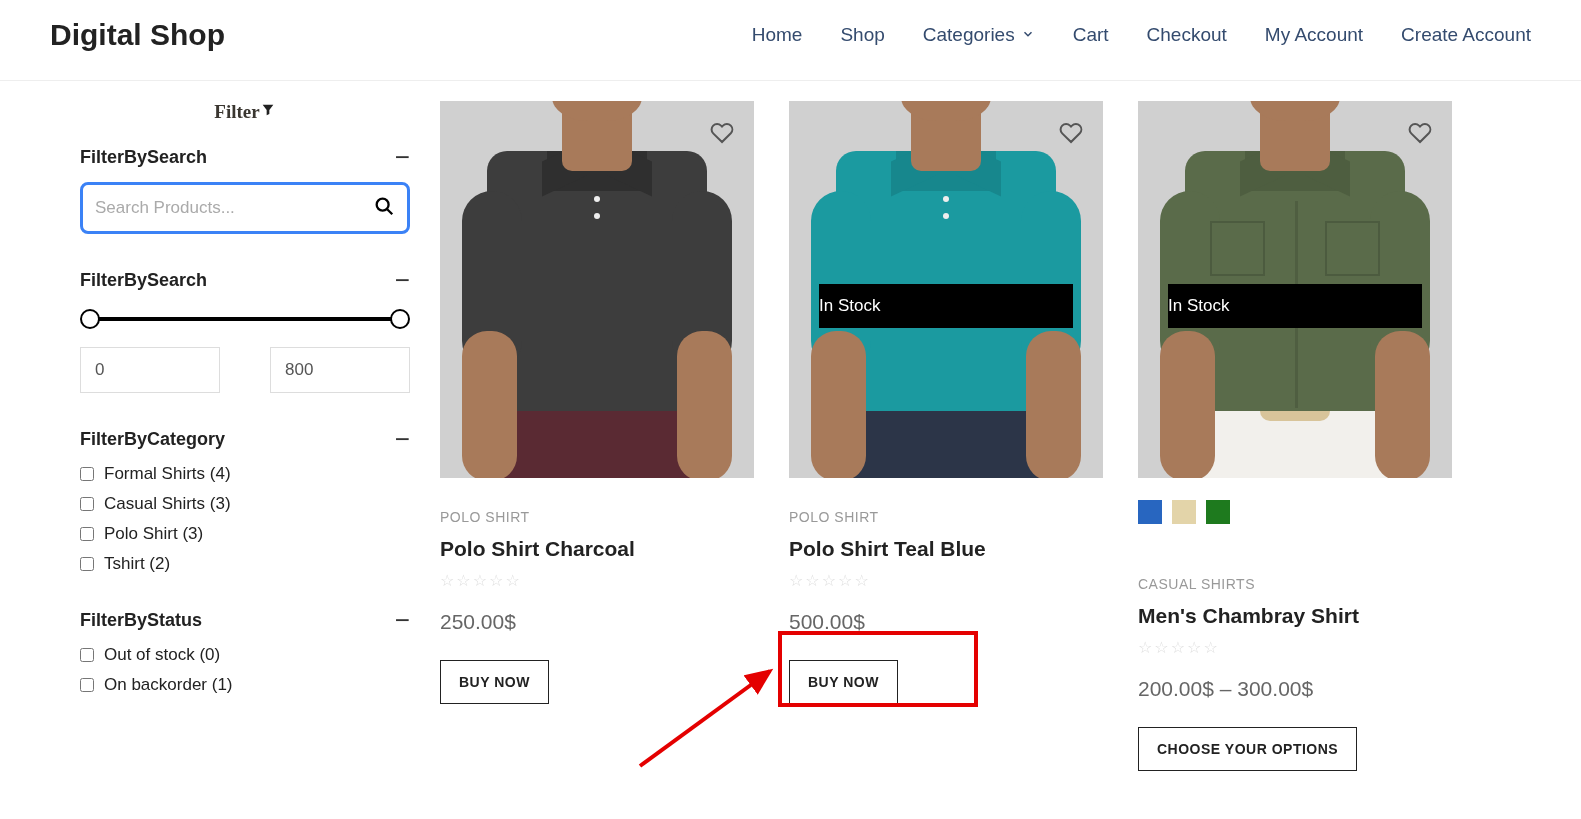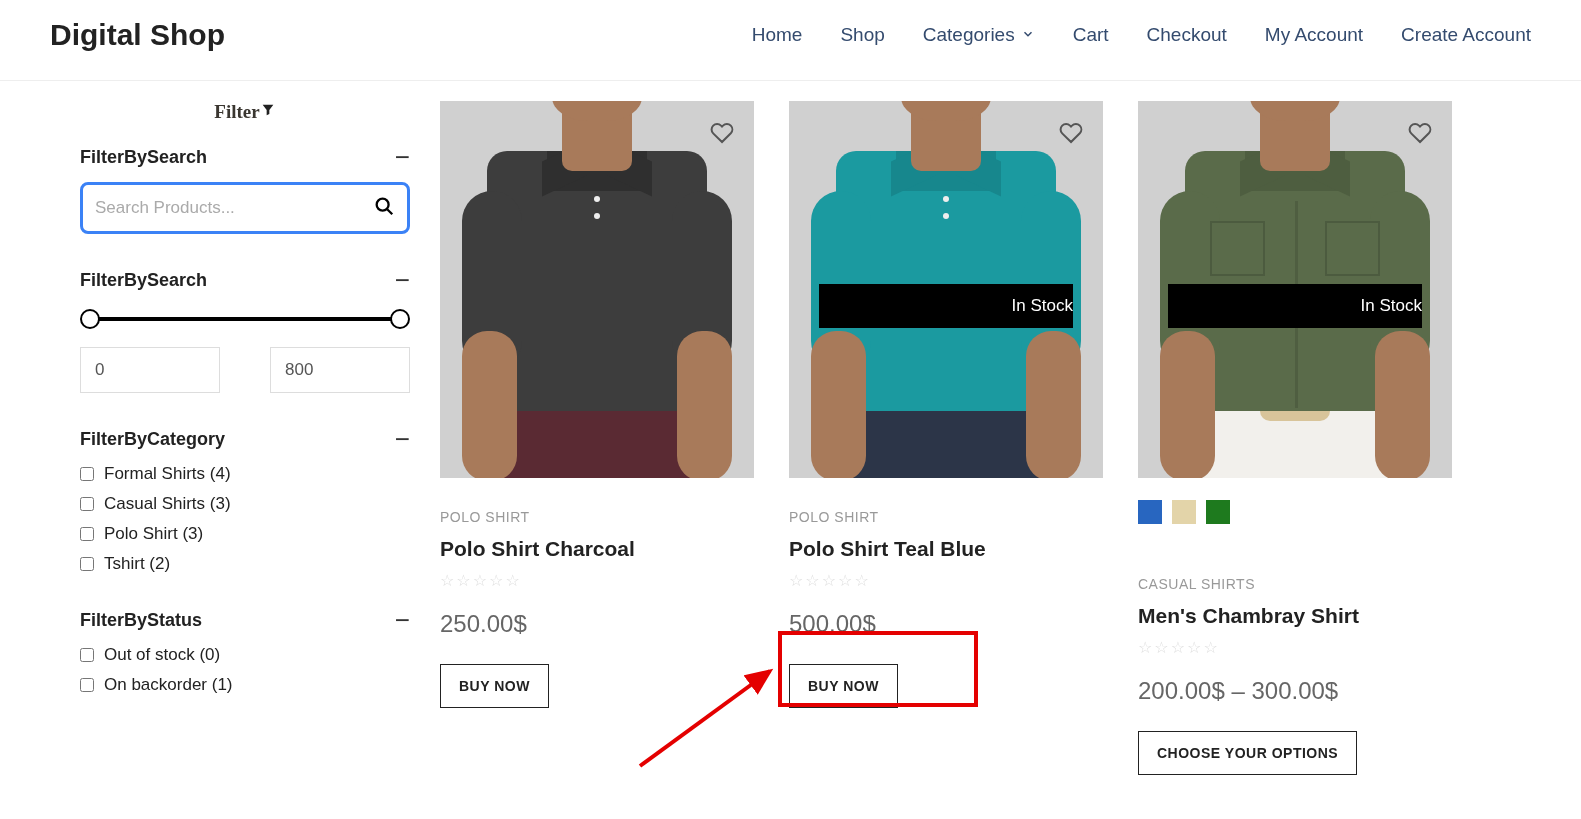--- a/index.html
+++ b/index.html
@@ -31,28 +31,28 @@
   .price-inputs input { width:140px; padding:12px 14px; border:1px solid #ddd; font-size:17px; color:#555; outline:none;}
   .chk-row { display:flex; align-items:center; gap:10px; margin:10px 0; font-size:17px; }
   .chk-row input[type=checkbox]{ width:14px; height:14px; cursor:pointer;}
   .chk-row label{cursor:pointer;}
 
   .grid { display:flex; gap:35px; flex-wrap:wrap; }
   .card { width:314px; }
   .prod-img { position:relative; width:314px; height:377px; background:#d0d0d0; overflow:hidden;}
   .heart { position:absolute; top:20px; right:20px; cursor:pointer; }
   .heart svg { width:24px; height:24px; stroke:#555; fill:none; stroke-width:2;}
-  .stock-badge { position:absolute; left:30px; right:30px; bottom:150px; background:#000; color:#fff; text-align:right; padding:12px 0; font-size:17px;}
+  .stock-badge { position:absolute; left:30px; right:30px; bottom:150px; background:#000; color:#fff; text-align:left; padding:12px 0; font-size:17px;}
   .swatches { display:flex; gap:10px; margin-top:22px; }
   .swatch { width:24px; height:24px; cursor:pointer;}
   .cat { color:#999; font-size:14px; letter-spacing:0.5px; margin-top:31px; text-transform:uppercase;}
   .cat.tight{ margin-top:52px;}
   .title { font-size:21px; font-weight:600; margin-top:12px; color:#222;}
   .stars { margin-top:10px; color:#ddd; font-size:16px; letter-spacing:2px;}
-  .price { font-size:24px; color:#666; margin-top:20px;}
+  .price { font-size:21px; color:#666; margin-top:20px;}
   .buy { display:inline-block; border:1px solid #222; padding:13px 18px; font-size:14px; font-weight:600; letter-spacing:0.5px; margin-top:26px; cursor:pointer; background:#fff; color:#222;}
 
   
   .person{position:absolute;left:50%;transform:translateX(-50%);top:0;bottom:0;width:260px;}
   .torso{position:absolute;top:50px;left:20px;right:20px;height:260px;border-radius:20px 20px 10px 10px;}
   .neck{position:absolute;top:0;left:50%;transform:translateX(-50%);width:70px;height:70px;background:#a87a5a;border-radius:0 0 10px 10px;}
   .head{position:absolute;top:-40px;left:50%;transform:translateX(-50%);width:90px;height:60px;background:#a87a5a;border-radius:50% 50% 40% 40%;}
   .arm-l{position:absolute;top:90px;left:-5px;width:60px;height:180px;border-radius:30px;}
   .arm-r{position:absolute;top:90px;right:-5px;width:60px;height:180px;border-radius:30px;}
   .skin-l{position:absolute;top:230px;left:-5px;width:55px;height:150px;background:#a87a5a;border-radius:25px;}

